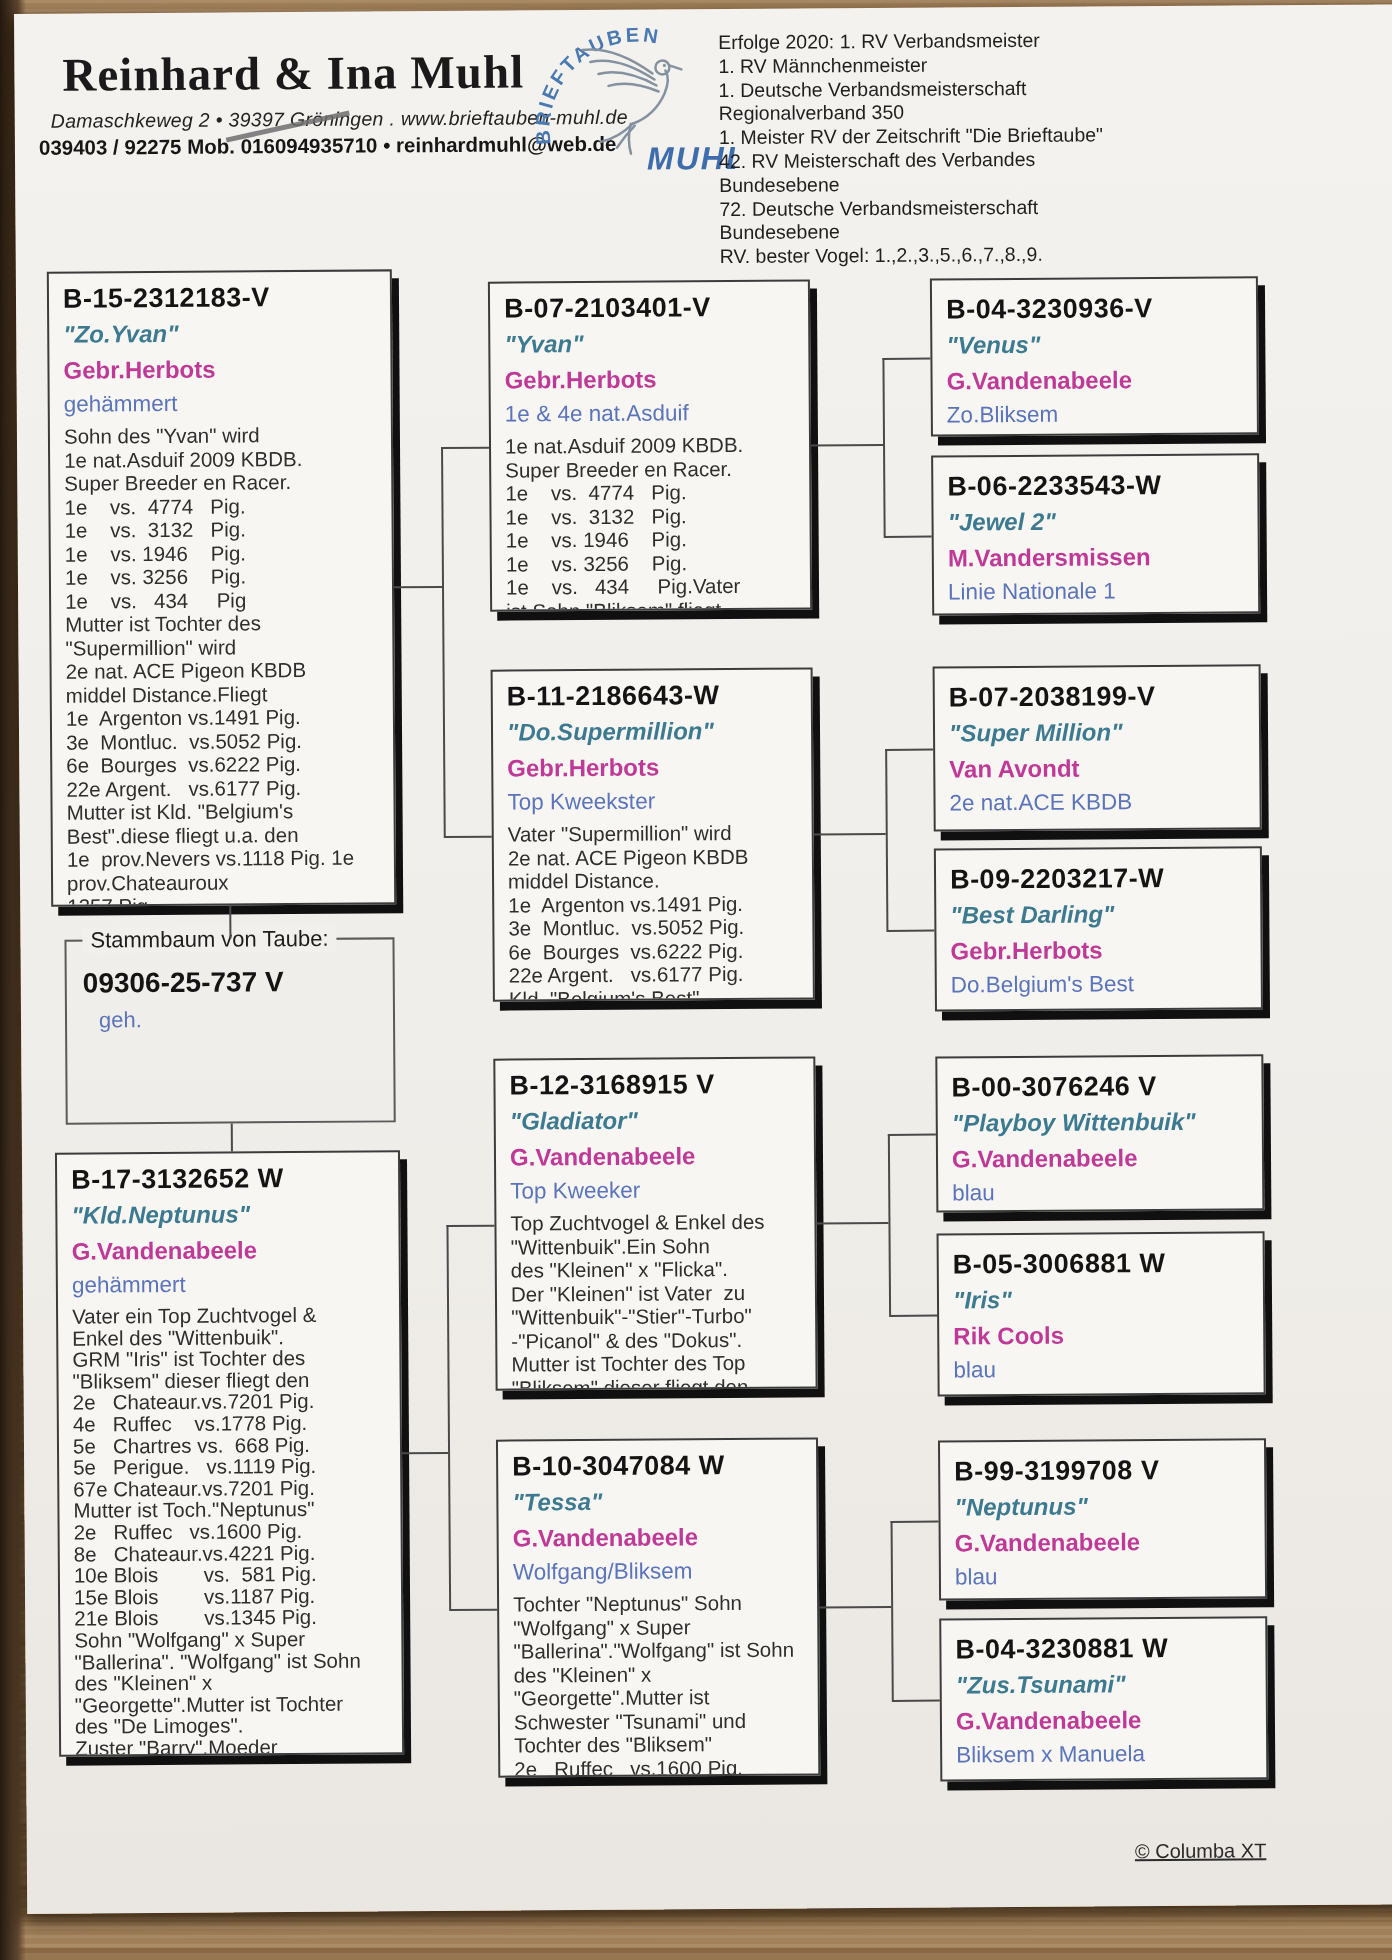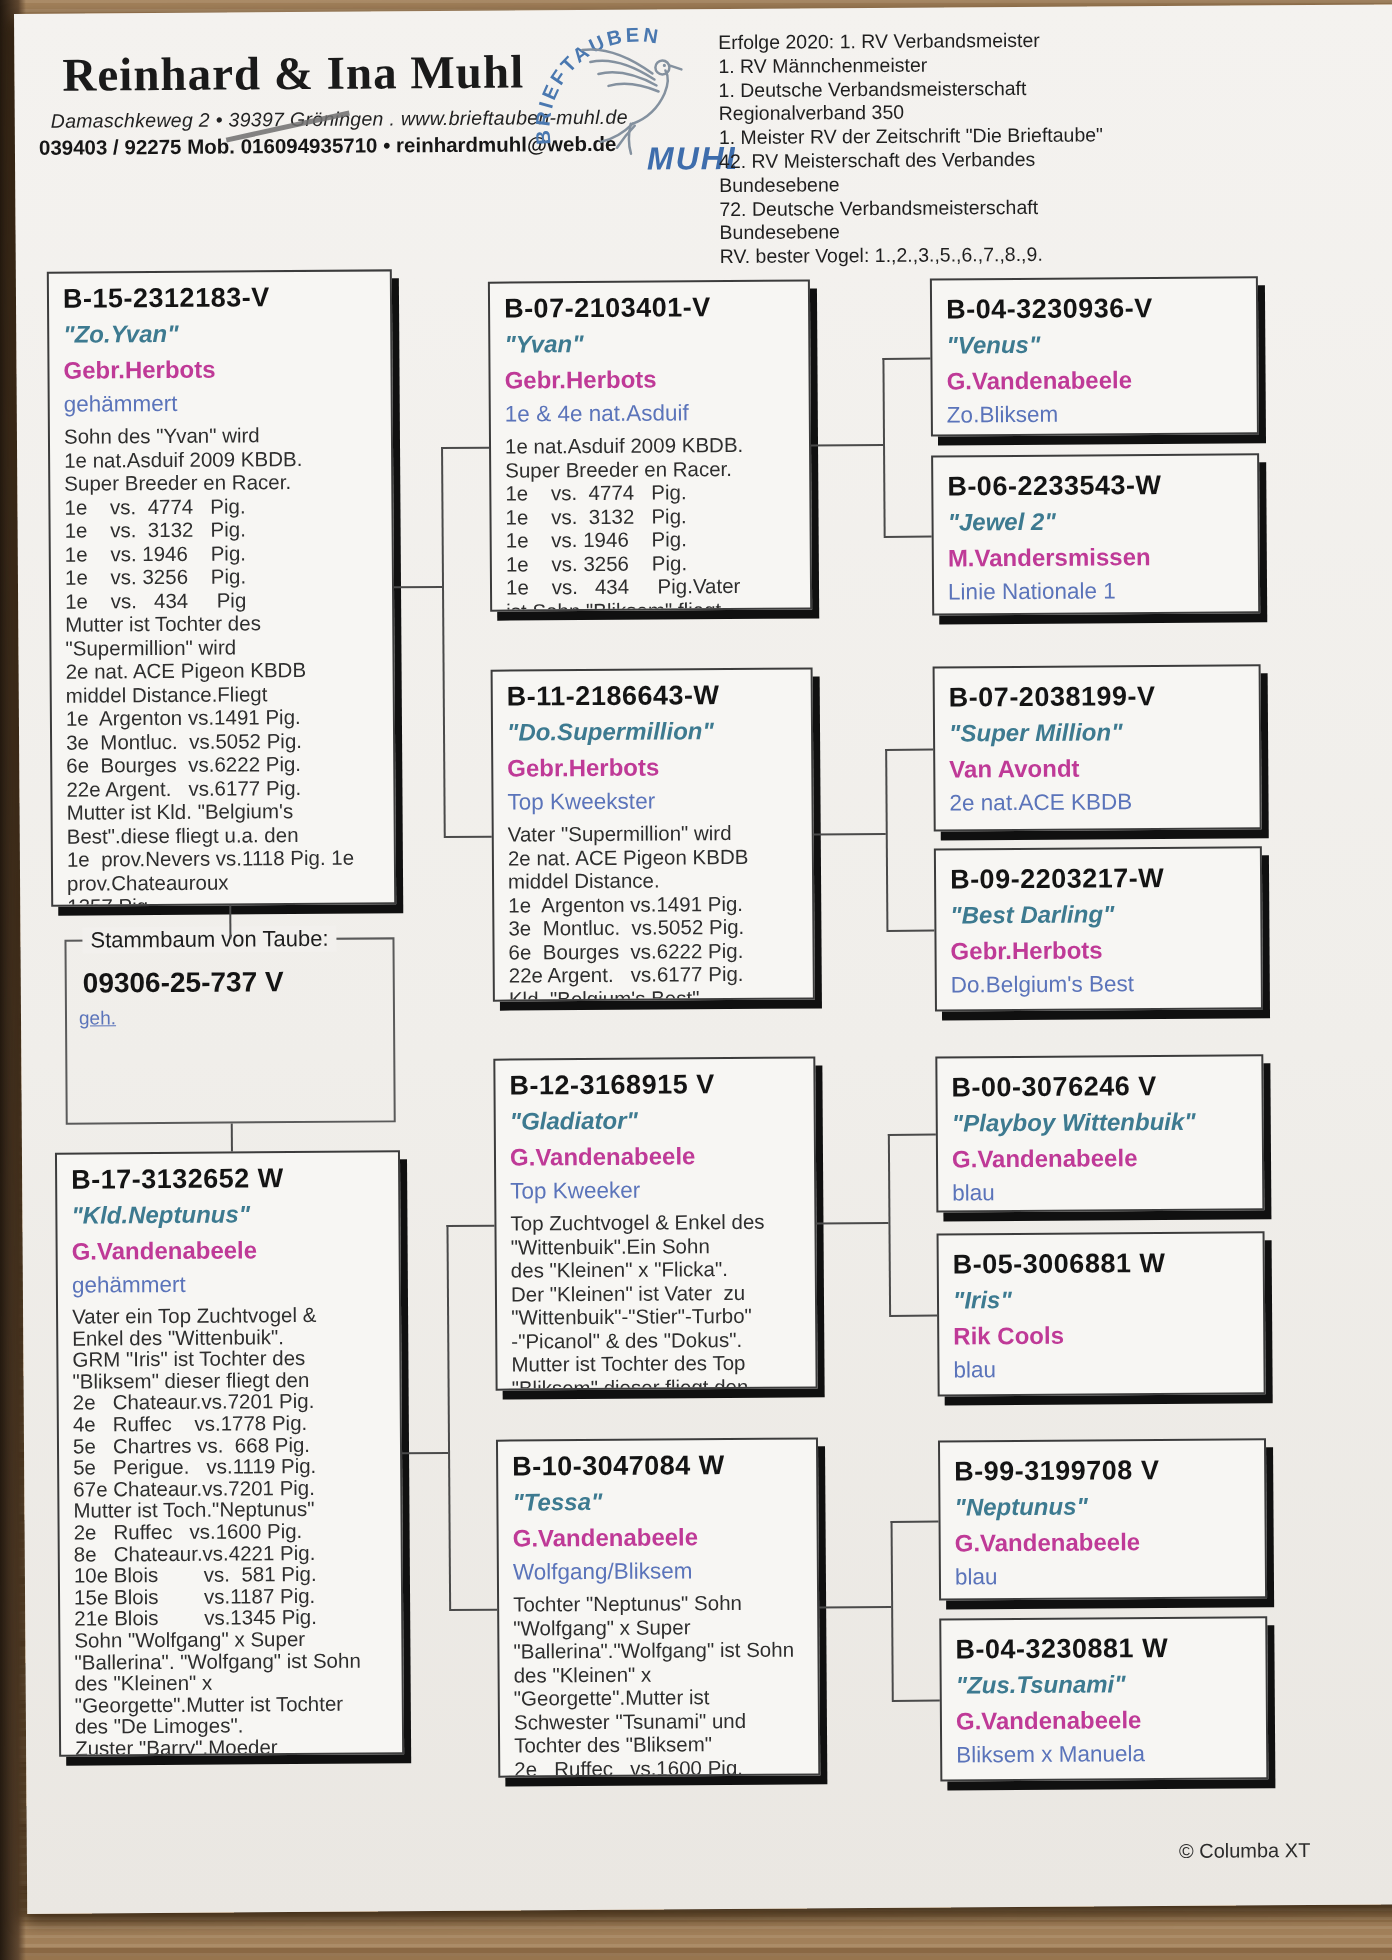--- a/index.html
+++ b/index.html
@@ -37,25 +37,25 @@
   .breeder{font-size:24px;font-weight:bold;color:#bf3a97;line-height:28px;margin-bottom:7px;}
   .binfo{font-size:22.5px;color:#5b74ba;line-height:26px;margin-bottom:7px;}
   .details{font-size:20.5px;color:#2e2e2e;line-height:23.5px;white-space:pre-wrap;}
   .pbox.mother .details{line-height:21.6px;}
   
   .subject-box{position:absolute;left:44px;top:926px;width:330px;height:185px;
     border:2px solid #5a5a5a;box-sizing:border-box;background:transparent;}
   .subject-label{position:absolute;top:-14px;left:16px;background:#f2f0ed;padding:0 8px;
     font-size:22px;color:#1d1d1d;}
   .subject-ring{position:absolute;left:16px;top:26px;font-size:28px;font-weight:bold;color:#141414;}
-  .subject-color{position:absolute;left:12px;top:66px;font-size:19px;color:#5b74ba;text-decoration:underline;}
+  .subject-color{position:absolute;left:32px;top:66px;font-size:22px;color:#5b74ba;}
   
   .hl{position:absolute;height:2px;background:#4a4a4a;}
   .vl{position:absolute;width:2px;background:#4a4a4a;}
-  .copyright{position:absolute;left:1152px;top:1834px;font-size:20px;color:#2b2b2b;}
+  .copyright{position:absolute;left:1108px;top:1834px;font-size:20px;color:#2b2b2b;text-decoration:underline;}
 </style>
 </head>
 <body>
 
 <div id="stage">
   <div id="wood-left"></div>
 
   <div id="paper">
 
     <div class="owner-name">Reinhard &amp; Ina Muhl</div>

